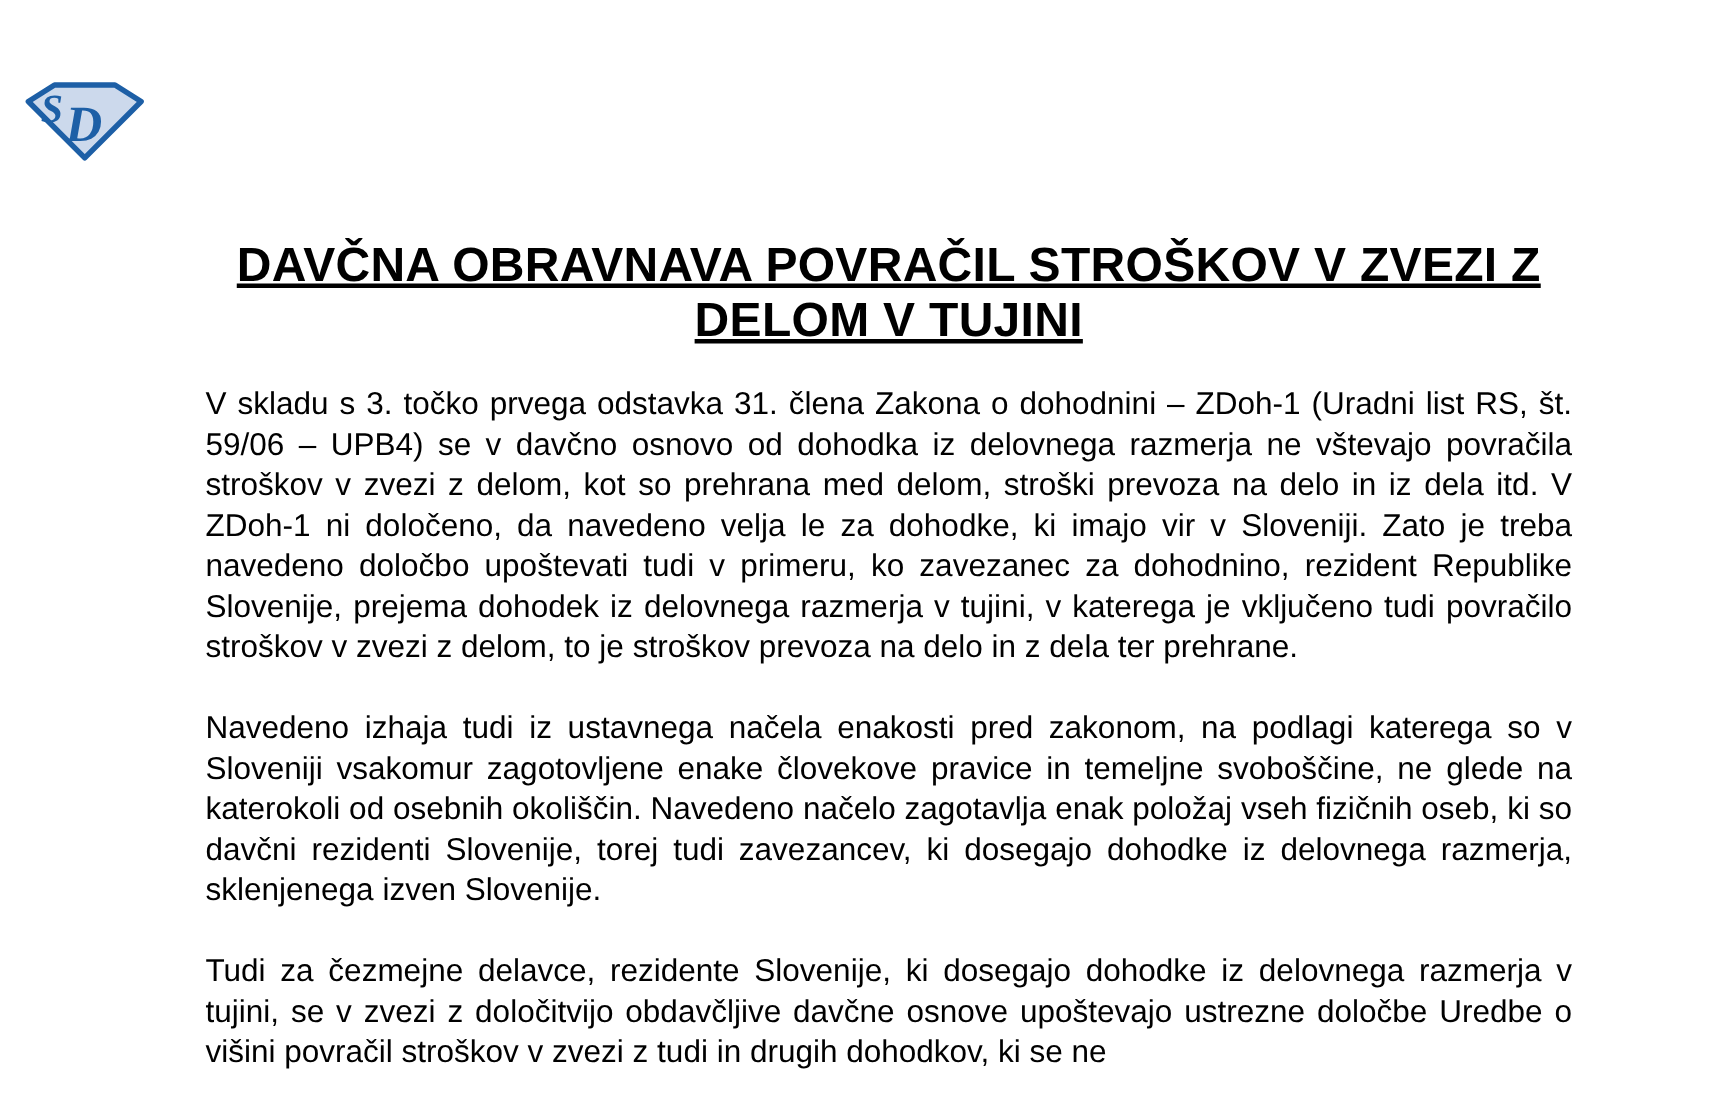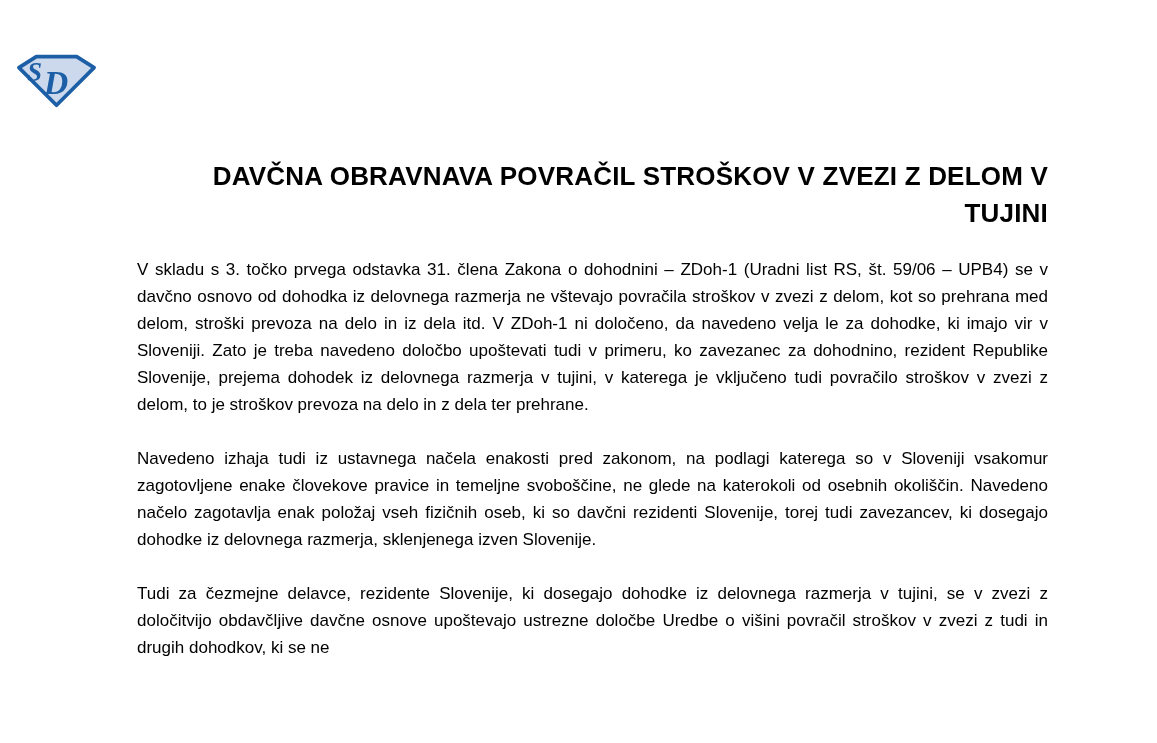--- a/index.html
+++ b/index.html
@@ -22,32 +22,33 @@
     left: 15px;
     top: 53px;
     width: 83px;
     height: 55px;
   }
   .doc-title {
     position: absolute;
     left: 137px;
     top: 158px;
     width: 911px;
-    text-align: right;
-    font-size: 26px;
+    text-align: center;
+    font-size: 32px;
     font-weight: bold;
     line-height: 37px;
     letter-spacing: 0.2px;
+    text-decoration: underline;
   }
   .doc-body {
     position: absolute;
     left: 137px;
     top: 256px;
     width: 911px;
-    font-size: 17px;
+    font-size: 21px;
     line-height: 27px;
     text-align: justify;
     hyphens: none;
   }
   .doc-body p {
     margin: 0 0 27px 0;
   }
   .logo svg text {
     font-family: "Liberation Serif", serif;
     font-style: italic;

